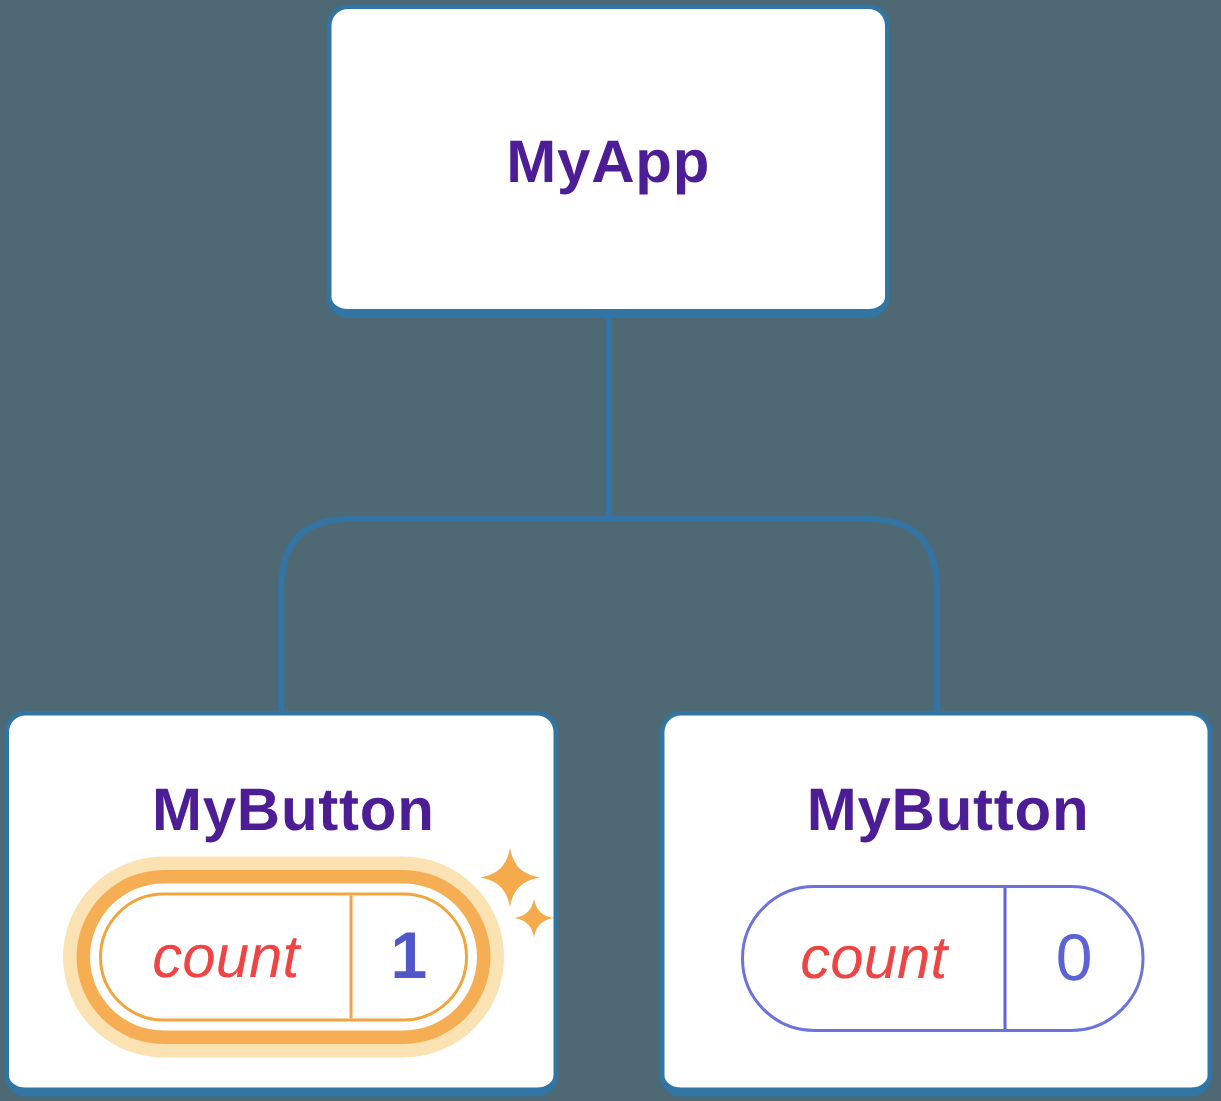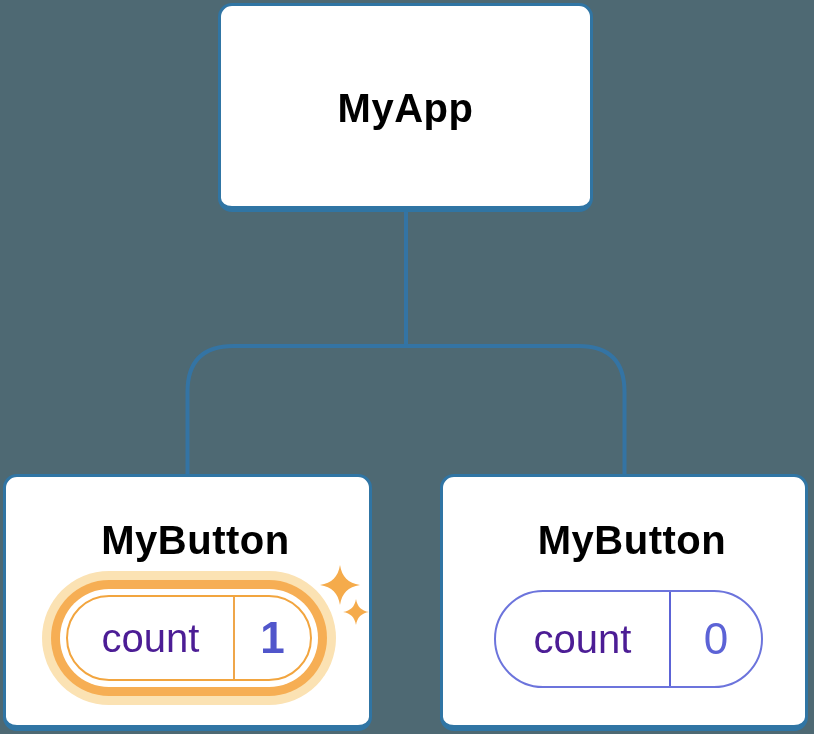--- a/index.html
+++ b/index.html
@@ -32,21 +32,21 @@
     left: 218px; top: 3px;
     width: 375px; height: 209px;
     display: flex; align-items: center; justify-content: center;
     padding-top: 4px;
   }
 
   .card-child-left  { left: 3px;   top: 474px; width: 369px; height: 257px; }
   .card-child-right { left: 440px; top: 474px; width: 368px; height: 257px; }
 
   .node-title {
-    color: #000000;
+    color: #4c1d95;
     font-size: 40px;
     font-weight: 700;
     letter-spacing: 0.5px;
     white-space: nowrap;
   }
 
   .child-title {
     position: absolute;
     left: 16px; right: 0; top: 38px;
     height: 50px;
@@ -73,22 +73,23 @@
 
   .pill-plain {
     left: 51px; top: 113px;
     width: 269px; height: 98px;
     border: 2px solid #6C74DC;
   }
 
   .pill-key {
     display: flex; align-items: center; justify-content: center;
     box-sizing: border-box;
-    color: #4c1d95;
+    color: #ef4444;
     font-size: 40px;
+    font-style: italic;
   }
   .pill-highlighted .pill-key { flex: 0 0 167px; border-right: 2px solid #EFA64A; }
   .pill-plain       .pill-key { flex: 0 0 175px; border-right: 2px solid #5C63D6; }
 
   .pill-value {
     flex: 1;
     display: flex; align-items: center; justify-content: center;
     font-size: 44px;
   }
   .pill-highlighted .pill-value { color: #5156CB; font-weight: 700; }

